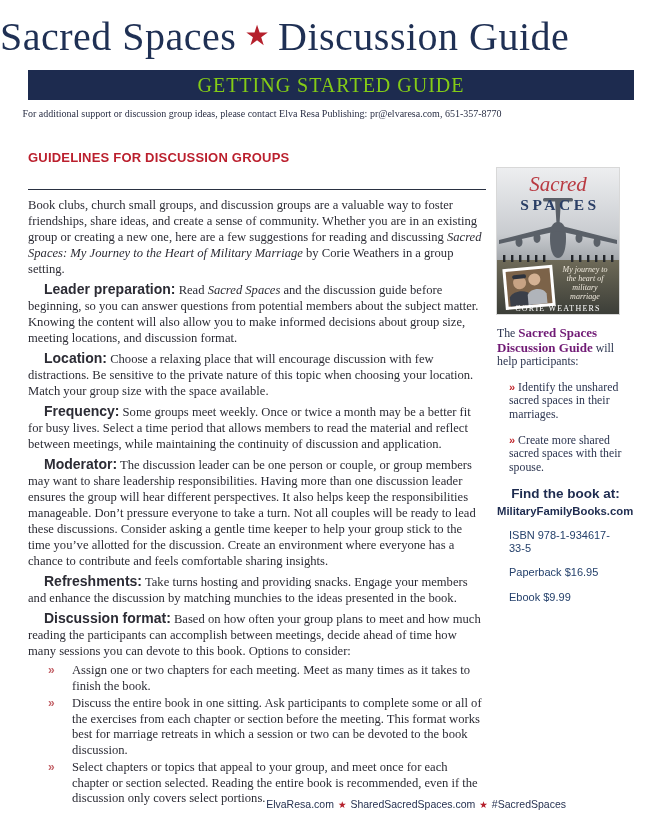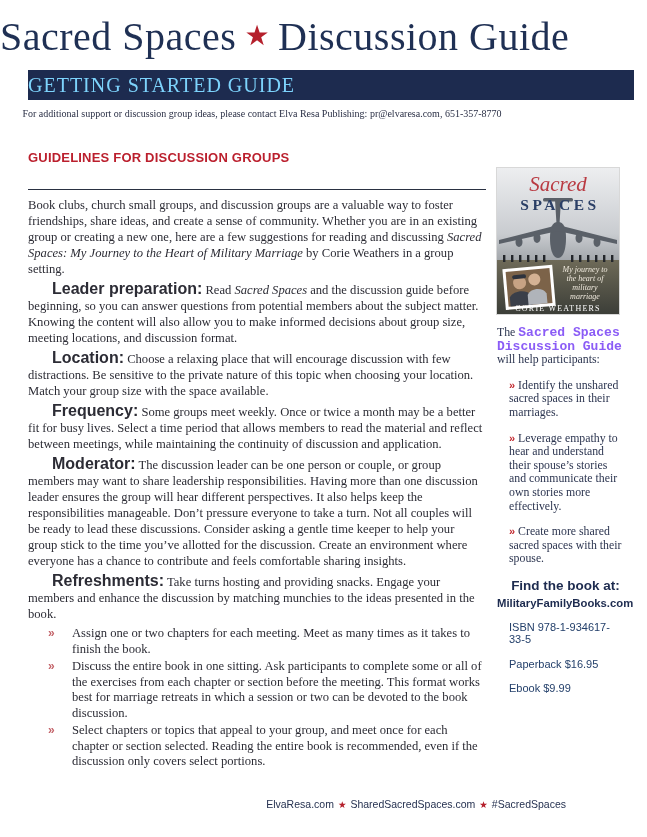--- a/index.html
+++ b/index.html
@@ -8,55 +8,55 @@
     font-family:"Liberation Serif",serif;color:#2c2c35;overflow:hidden;
   }
   
   .doc-title{
     position:absolute;top:13px;left:0;width:567px;text-align:center;
     font-size:40px;color:#1f3054;letter-spacing:.5px;white-space:nowrap;
   }
   .doc-title .star{color:#b5202c;font-size:28px;vertical-align:5px;padding:0 8px;}
   .banner{
     position:absolute;top:70px;left:28px;width:606px;height:30px;
-    background:#1d2b4f;color:#7dd3fc;text-align:left;line-height:31px;
+    background:#1d2b4f;color:#84cc16;text-align:center;line-height:31px;
     font-size:20px;letter-spacing:1px;
   }
   .contact{
     position:absolute;top:108px;left:0;width:524px;text-align:center;
     font-size:10px;color:#2a2f45;
   }
   
   .main-col{
     position:absolute;top:150px;left:28px;width:458px;
     font-size:12.6px;line-height:16px;color:#2c2c35;
   }
   .section-heading{
     font-family:"Liberation Sans",sans-serif;font-weight:bold;
     font-size:13px;letter-spacing:.2px;color:#bb1f2d;
     padding-bottom:23px;border-bottom:1.5px solid #2a3142;margin:0 0 7px 0;
   }
   .main-col p{margin:0 0 4px 0;}
   .main-col p.indent{text-indent:16px;}
-  .lead{font-family:"Liberation Sans",sans-serif;font-weight:bold;font-size:16px;margin-left:8px;}
+  .lead{font-family:"Liberation Sans",sans-serif;font-weight:bold;font-size:14px;}
   .main-col i{font-style:italic;}
   ul.options{list-style:none;margin:2px 0 0 0;padding:0;line-height:15.5px;}
   ul.options li{position:relative;padding-left:44px;margin:0 0 2px 0;}
   ul.options li .marker{
     position:absolute;left:20px;top:0;color:#c4646a;
     font-family:"Liberation Sans",sans-serif;font-weight:bold;font-size:12px;
   }
   
   .sidebar{position:absolute;top:168px;left:497px;width:137px;}
   .cover{display:block;width:122px;height:146px;box-shadow:0 0 0 1px #d8d8d8;}
   .promo{margin-top:12px;font-size:11.8px;line-height:13.6px;color:#2c3550;}
   .promo-head{margin:0 0 6px 0;}
   .promo-head .bold{
-    font-family:Liberation Mono, monospace;font-weight:bold;
-    font-size:13px;color:#8b5cf6;
+    font-family:Liberation Serif, serif;font-weight:bold;
+    font-size:13px;color:#701a75;
   }
   .promo-item{margin:12px;}
   .promo-item .pb{
     color:#c1272d;font-family:"Liberation Sans",sans-serif;
     font-weight:bold;font-size:11px;
   }
   .find{margin-top:8px;font-family:"Liberation Sans",sans-serif;color:#1d2b4f;}
   .find .h{font-weight:bold;font-size:13.5px;line-height:15px;margin:0 0 4px 0;text-align:center;}
   .find .site{font-weight:bold;font-size:11.3px;margin:0 0 8px 0;}
   .find .meta{font-size:11px;line-height:12.5px;margin:12px;color:#24406b;}
@@ -84,20 +84,21 @@
   <p class="indent"><span class="lead">Leader preparation:</span><span> Read </span><i>Sacred Spaces</i><span> and the discussion guide before beginning, so you can answer questions from potential members about the subject matter. Knowing the content will also allow you to make informed decisions about group size, meeting locations, and discussion format.</span></p>
 
   <p class="indent"><span class="lead">Location:</span><span> Choose a relaxing place that will encourage discussion with few distractions. Be sensitive to the private nature of this topic when choosing your location. Match your group size with the space available.</span></p>
 
   <p class="indent"><span class="lead">Frequency:</span><span> Some groups meet weekly. Once or twice a month may be a better fit for busy lives. Select a time period that allows members to read the material and reflect between meetings, while maintaining the continuity of discussion and application.</span></p>
 
   <p class="indent"><span class="lead">Moderator:</span><span> The discussion leader can be one person or couple, or group members may want to share leadership responsibilities. Having more than one discussion leader ensures the group will hear different perspectives. It also helps keep the responsibilities manageable. Don’t pressure everyone to take a turn. Not all couples will be ready to lead these discussions. Consider asking a gentle time keeper to help your group stick to the time you’ve allotted for the discussion. Create an environment where everyone has a chance to contribute and feels comfortable sharing insights.</span></p>
 
   <p class="indent"><span class="lead">Refreshments:</span><span> Take turns hosting and providing snacks. Engage your members and enhance the discussion by matching munchies to the ideas presented in the book.</span></p>
 
+  <p class="indent"><span class="lead">Discussion format:</span><span> Based on how often your group plans to meet and how much reading the participants can accomplish between meetings, decide ahead of time how many sessions you can devote to this book. Options to consider:</span></p>
 
   <ul class="options">
     <li><span class="marker">»</span><span>Assign one or two chapters for each meeting. Meet as many times as it takes to finish the book.</span></li>
     <li><span class="marker">»</span><span>Discuss the entire book in one sitting. Ask participants to complete some or all of the exercises from each chapter or section before the meeting. This format works best for marriage retreats in which a session or two can be devoted to the book discussion.</span></li>
     <li><span class="marker">»</span><span>Select chapters or topics that appeal to your group, and meet once for each chapter or section selected. Reading the entire book is recommended, even if the discussion only covers select portions.</span></li>
   </ul>
 </div>
 
 <div class="sidebar">
 
@@ -161,21 +162,20 @@
       <text x="88" y="113">the heart of</text>
       <text x="88" y="122">military</text>
       <text x="88" y="131">marriage</text>
     </g>
     <text x="61" y="143" text-anchor="middle" font-family="'Liberation Serif',serif" font-size="8" letter-spacing="1.2" fill="#ffffff">CORIE WEATHERS</text>
   </svg>
 
   <div class="promo">
     <p class="promo-head"><span>The </span><span class="bold">Sacred Spaces Discussion Guide</span> <span>will help participants:</span></p>
     <p class="promo-item"><span class="pb">»</span> <span>Identify the unshared sacred spaces in their marriages.</span></p>
-    <p class="promo-item"><span class="pb">»</span> <span>Leverage empathy to hear and understand their spouse’s stories and communicate their own stories more effectively.</span></p>
     <p class="promo-item"><span class="pb">»</span> <span>Create more shared sacred spaces with their spouse.</span></p>
   </div>
 
   <div class="find">
     <p class="h">Find the book at:</p>
     <p class="site">MilitaryFamilyBooks.com</p>
     <p class="meta">ISBN 978-1-934617-33-5</p>
     <p class="meta">Paperback $16.95</p>
     <p class="meta">Ebook $9.99</p>
   </div>

